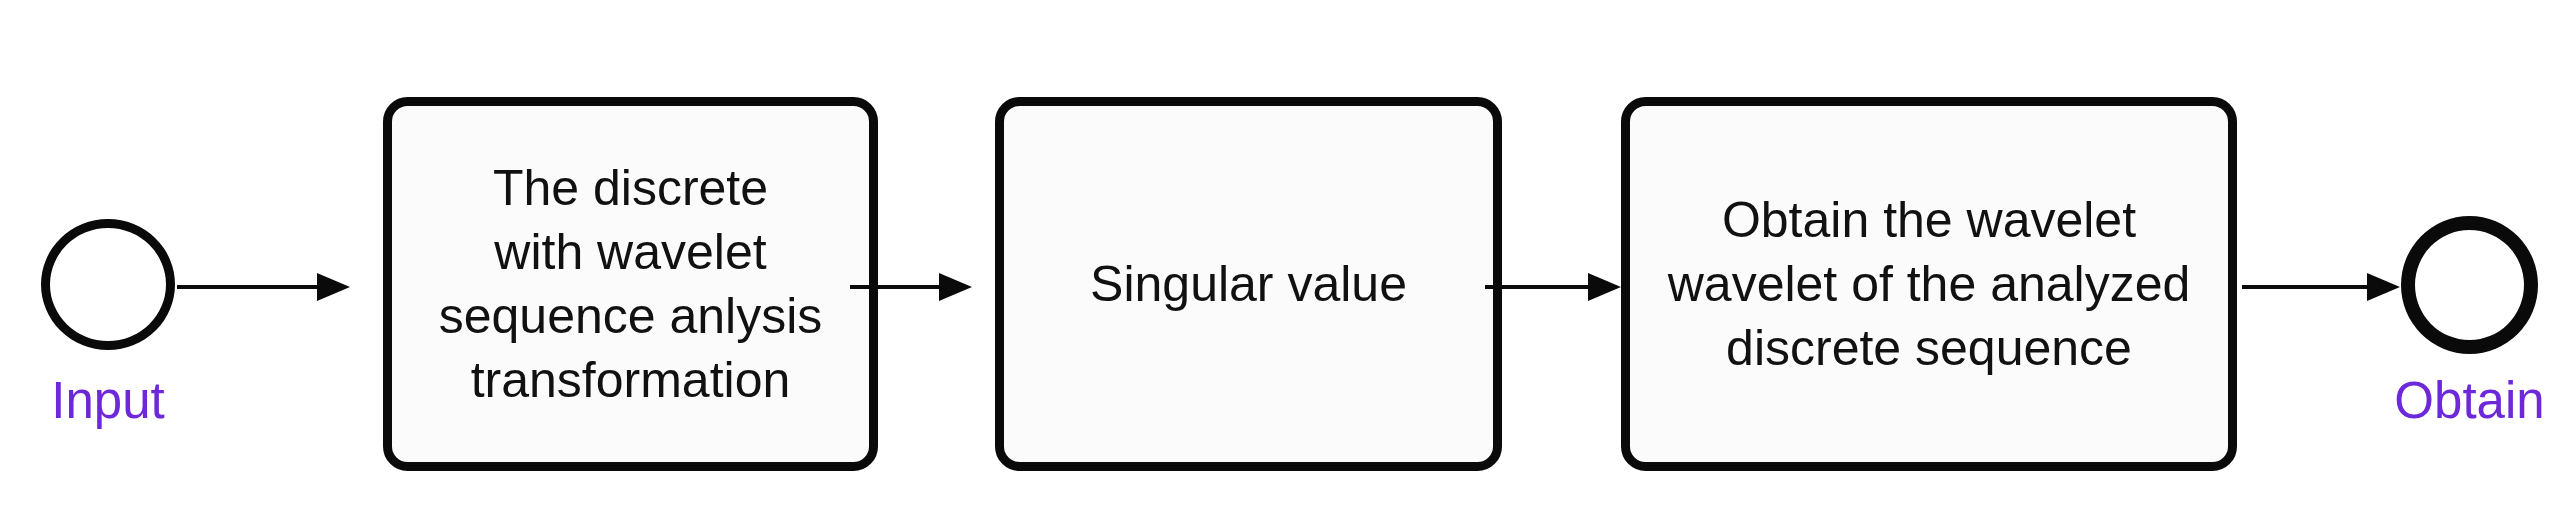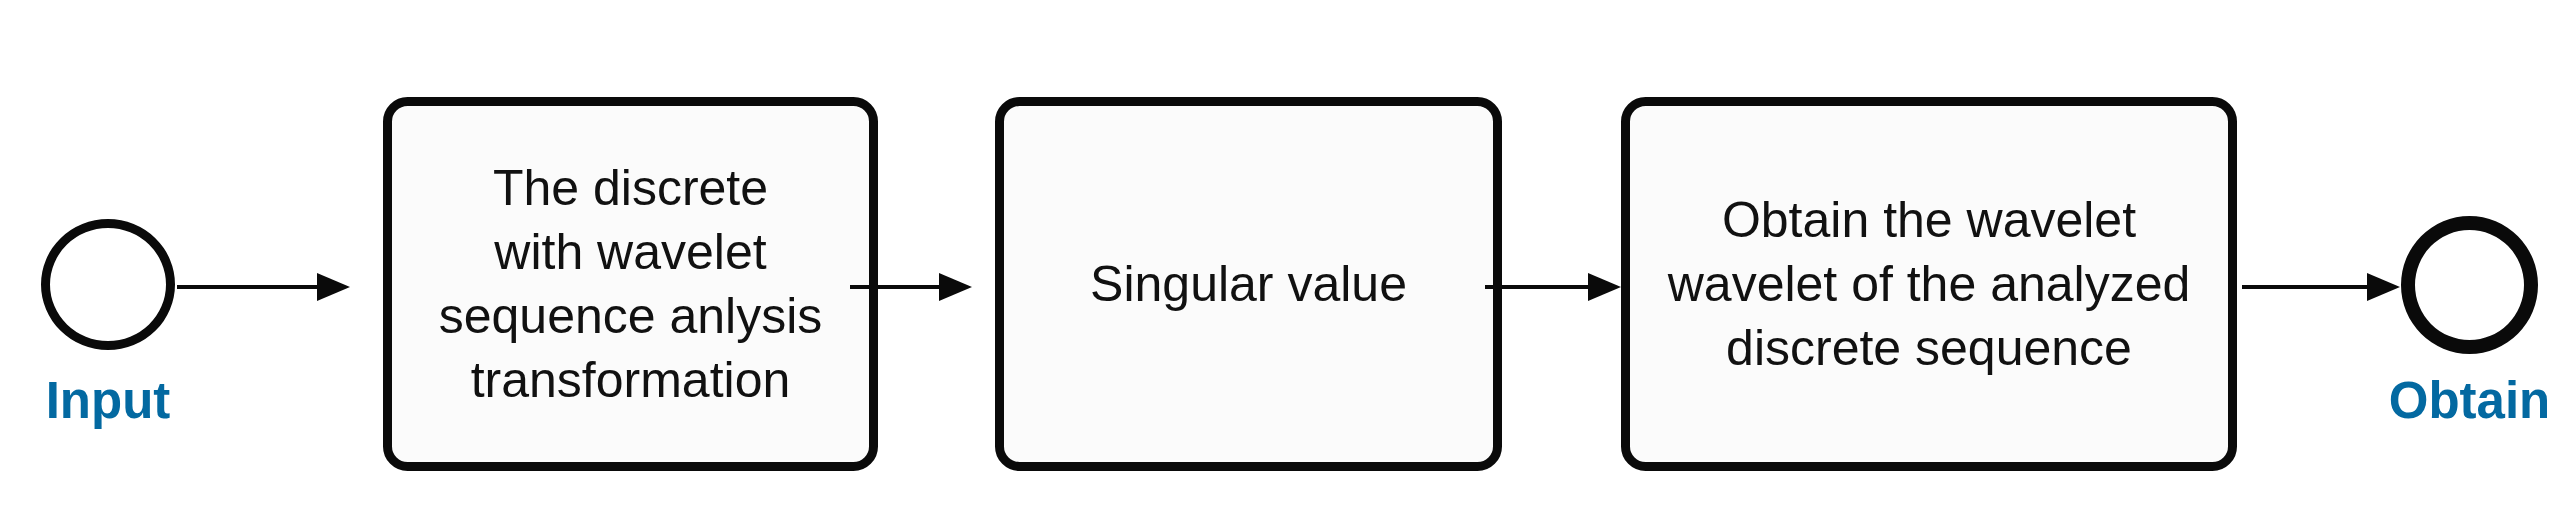--- a/index.html
+++ b/index.html
@@ -29,24 +29,23 @@
     left: 2401px; top: 216px;
     width: 137px; height: 138px;
     border: 14px solid #0a0a0a;
   }
   
   .node-label {
     position: absolute;
     top: 371px;
     font-size: 51px;
     line-height: 59px;
-    color: #0369a1;
+    color: #6d28d9;
     text-align: center;
     white-space: nowrap;
-    font-weight: bold;
   }
   .label-input  { left: 26px;   width: 164px; }
   .label-output { left: 2379px; width: 181px; }
   
   .process-box {
     position: absolute;
     top: 97px; height: 374px;
     background: #fbfbfb;
     border: 9px solid #0a0a0a;
     border-radius: 24.6px;

